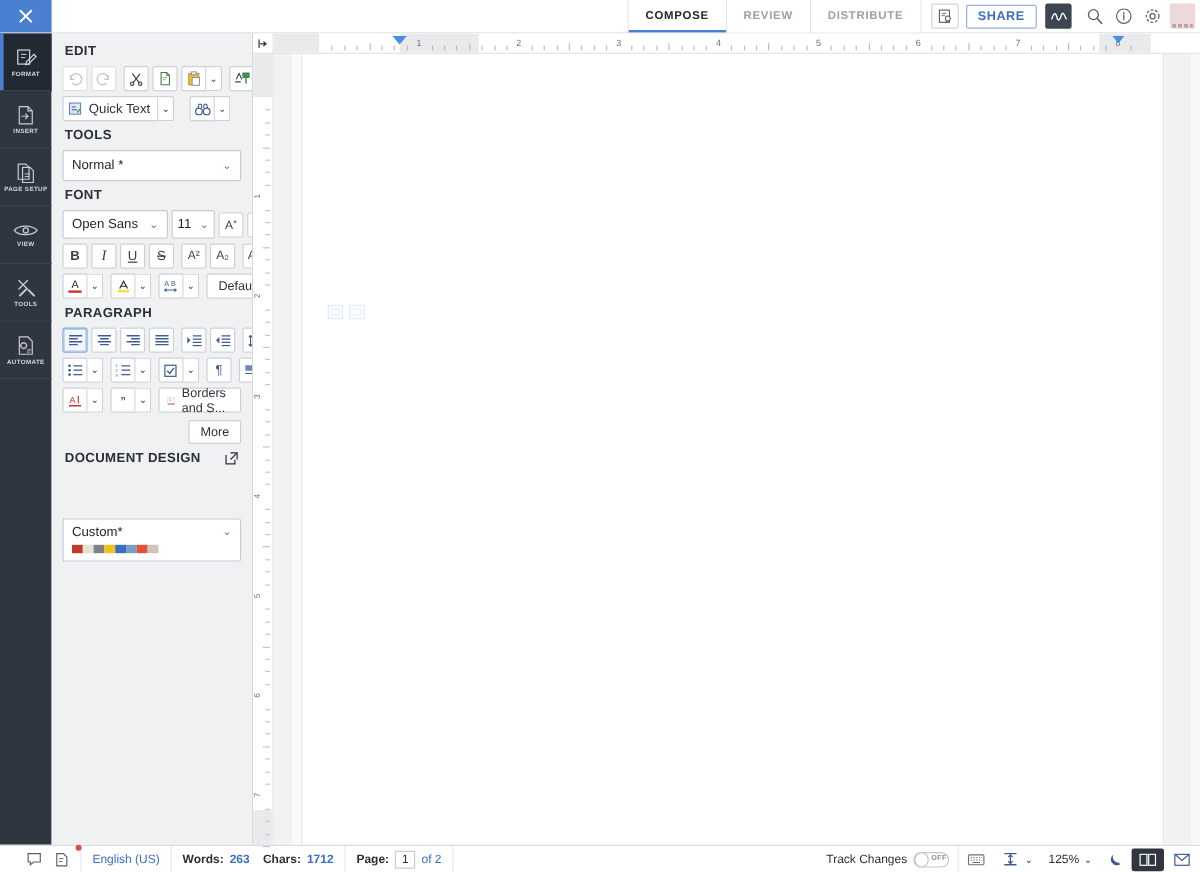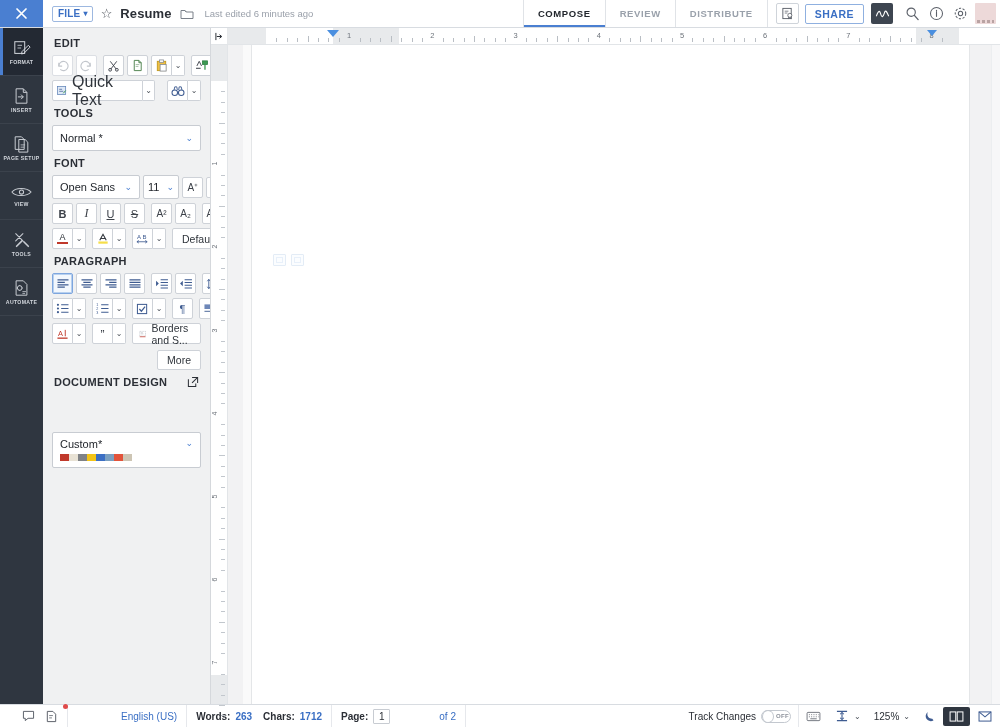--- a/index.html
+++ b/index.html
@@ -109,21 +109,21 @@
   .tb.sel { border-color:#7ea6de; box-shadow:inset 0 0 0 1px #b7d0ef; background:#f2f7fd; }
   .tb.dis { color:#c2c6cc; border-color:#dcdfe4; }
   .caret { width:13px; height:21px; border:1px solid #ced2d8; border-left:none; border-radius:0 2px 2px 0;
     background:#fff; display:flex;align-items:center;justify-content:center;cursor:pointer; }
   .grp { display:flex; }
   .grp .tb { border-radius:2px 0 0 2px; }
   .gap { width:7px; }
 
   .qt { display:flex; align-items:center; gap:4px; padding:0 6px 0 3px; height:21px;
         border:1px solid #ced2d8; background:#fff; border-radius:2px 0 0 2px; cursor:pointer; }
-  .qt-label { font-size:16px; color:#2f343b; }
+  .qt-label { font-size:11px; color:#2f343b; }
 
   .select {
     height:24px; border:1px solid #c8ccd2; background:#fff; border-radius:2px;
     display:flex; align-items:center; justify-content:space-between; padding:0 7px;
     font-size:11px; color:#22262c; cursor:pointer; width:100%;
   }
   .select.big { height:26px; }
   .sel-caret { color:#4a7fd1; font-size:9px; }
 
   .font-name { flex: 0 0 88px; }
@@ -184,21 +184,21 @@
                   border-left:1px solid #eceef0; }
 
   
   .status {
     height: 23px; flex:0 0 23px; background:#fff; border-top:1px solid #d8dce1;
     display:flex; align-items:center; font-size:10px; color:#3b4048;
   }
   .st-cell { display:flex; align-items:center; height:23px; padding:0 9px; gap:5px;
              border-right:1px solid #e6e8ec; }
   .st-cell.nb { border-right:none; }
-  .st-link { color:#3a6fc4; font-size:10px;margin-left:44px; }
+  .st-link { color:#3a6fc4; font-size:10px; }
   .st-num { color:#3a6fc4; font-weight:bold; }
   .st-label { color:#2b2f36; font-weight:bold; }
   .page-input { border:1px solid #c8ccd2; background:#fff; width:17px; height:15px;
                 display:flex; align-items:center; justify-content:center; font-size:10px;
                 color:#2b2f36; border-radius:1px; }
   .st-right { margin-left:auto; display:flex; align-items:center; }
   .toggle { width:30px; height:13px; border-radius:7px; background:#fff; border:1px solid #c3c8cf;
             display:flex; align-items:center; padding:1px; position:relative; cursor:pointer; }
   .toggle .knob { width:11px;height:11px;border-radius:50%;background:#fff;
                   box-shadow:0 0 0 1px #c3c8cf; }
@@ -216,35 +216,20 @@
 
 <div class="app">
 
   <div class="topbar">
     <div class="close-btn">
       <svg width="15" height="15" viewBox="0 0 15 15">
         <path d="M3 3 L12 12 M12 3 L3 12" stroke="#fff" stroke-width="1.7" fill="none" stroke-linecap="round"></path>
       </svg>
     </div>
 
-    <div class="topbar-left">
-      <div class="file-btn">
-        <span>FILE</span>
-        <span class="cv">▾</span>
-      </div>
-      <div class="star-icon">☆</div>
-      <div class="doc-title">Resume</div>
-      <div class="folder-icon">
-        <svg width="14" height="12" viewBox="0 0 14 12">
-          <path d="M1 2.5h4l1.2 1.5H13v6.5H1z" fill="none" stroke="#7a8089" stroke-width="1"></path>
-          <path d="M1 2.5h4l1.2 1.5" fill="none" stroke="#7a8089" stroke-width="1"></path>
-        </svg>
-      </div>
-      <div class="last-edited">Last edited 6 minutes ago</div>
-    </div>
 
     <div class="topbar-right">
       <div class="mode-tabs">
         <div class="mode-tab active">COMPOSE</div>
         <div class="mode-tab">REVIEW</div>
         <div class="mode-tab">DISTRIBUTE</div>
       </div>
 
       <div class="icon-box">
         <svg width="13" height="13" viewBox="0 0 14 14">

